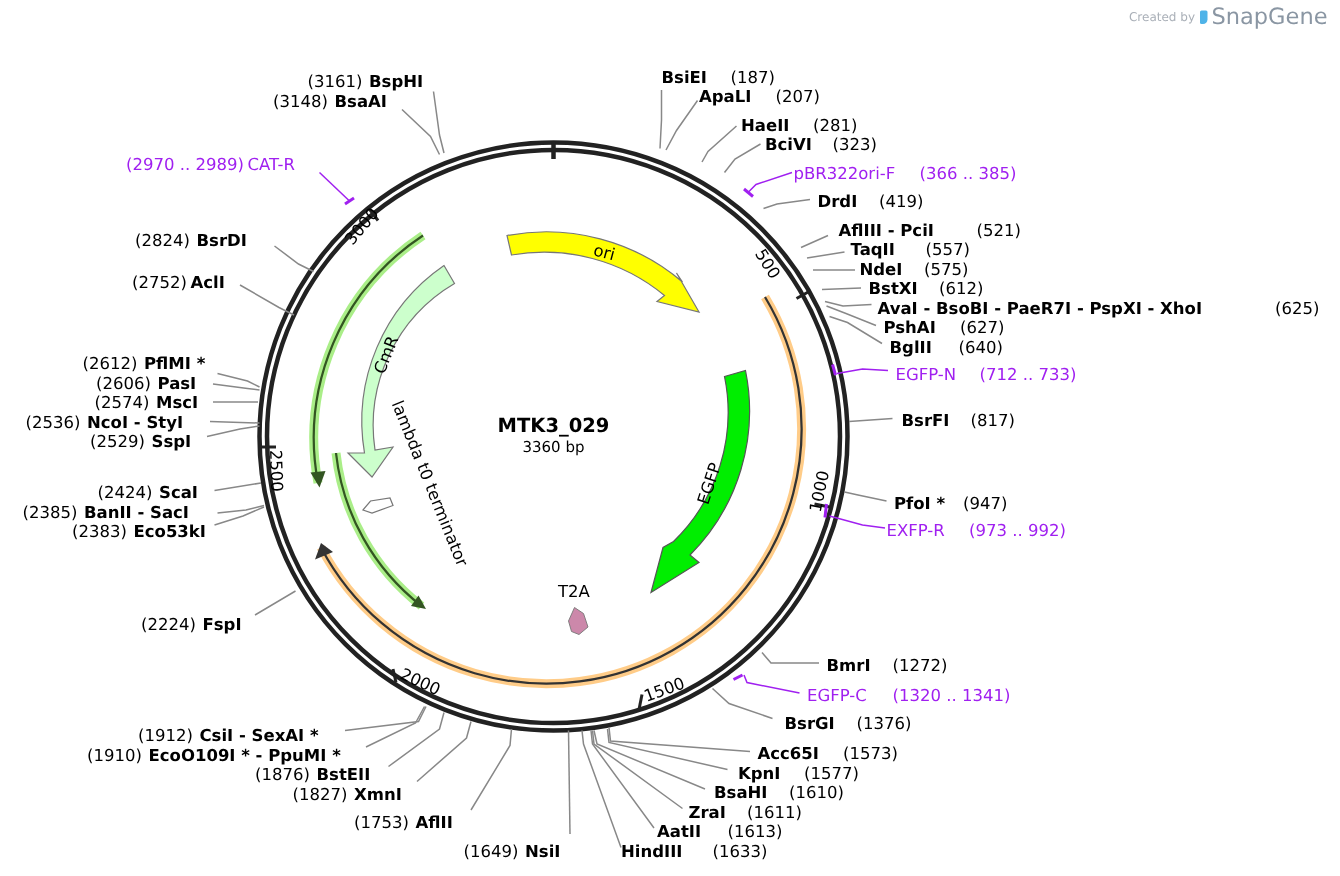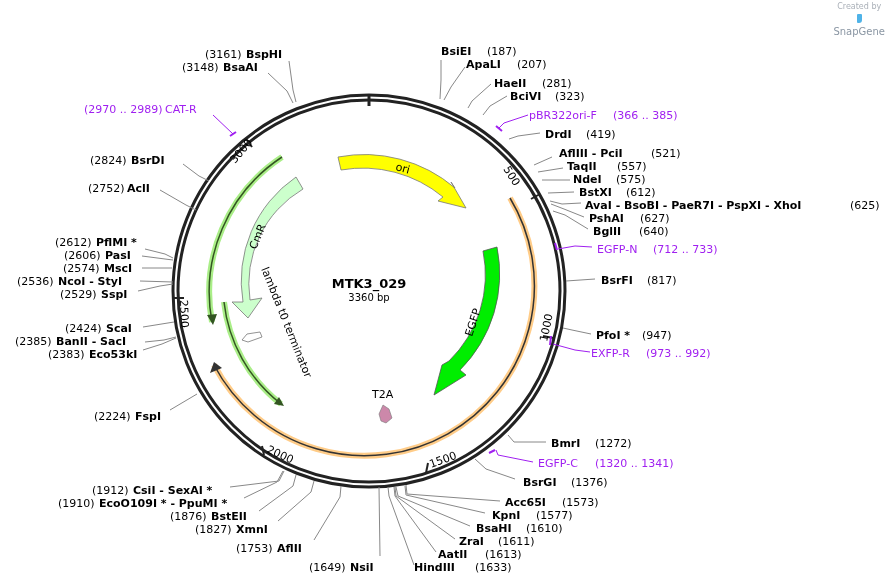--- a/index.html
+++ b/index.html
@@ -1,19 +1,19 @@
 <!DOCTYPE html>
 <html><head>
 <meta charset="utf-8">
 <style>
   html,body{margin:0;padding:0;background:#fff;}
   body{width:893px;height:584px;position:relative;overflow:hidden;font-family:"DejaVu Sans","Liberation Sans",sans-serif;}
   svg{position:absolute;left:0;top:0;}
-  .credit{position:absolute;right:8px;top:2px;font-size:8px;color:#aab0b8;font-family:"DejaVu Sans",sans-serif;display:flex;align-items:center;gap:3px;flex-direction:column;}
-  .credit .brand{font-size:10px;color:#8a96a3;}
+  .credit{position:absolute;right:8px;top:2px;font-size:8px;color:#aab0b8;font-family:"DejaVu Sans",sans-serif;display:flex;align-items:center;gap:3px;}
+  .credit .brand{font-size:15px;color:#8a96a3;}
   .credit .logo{display:inline-block;width:5px;height:9px;background:#4fb3e8;border-radius:1px 1px 3px 1px;}
   text{font-family:"DejaVu Sans","Liberation Sans",sans-serif;}
   .enz{font-size:11px;font-weight:bold;fill:#000;}
   .pos{font-size:11px;fill:#000;}
   .primer{font-size:11px;fill:#a020f0;}
   .leader{stroke:#888;stroke-width:1;fill:none;}
   .pleader{stroke:#a020f0;stroke-width:1;fill:none;}
 </style>
 </head>
 <body>

